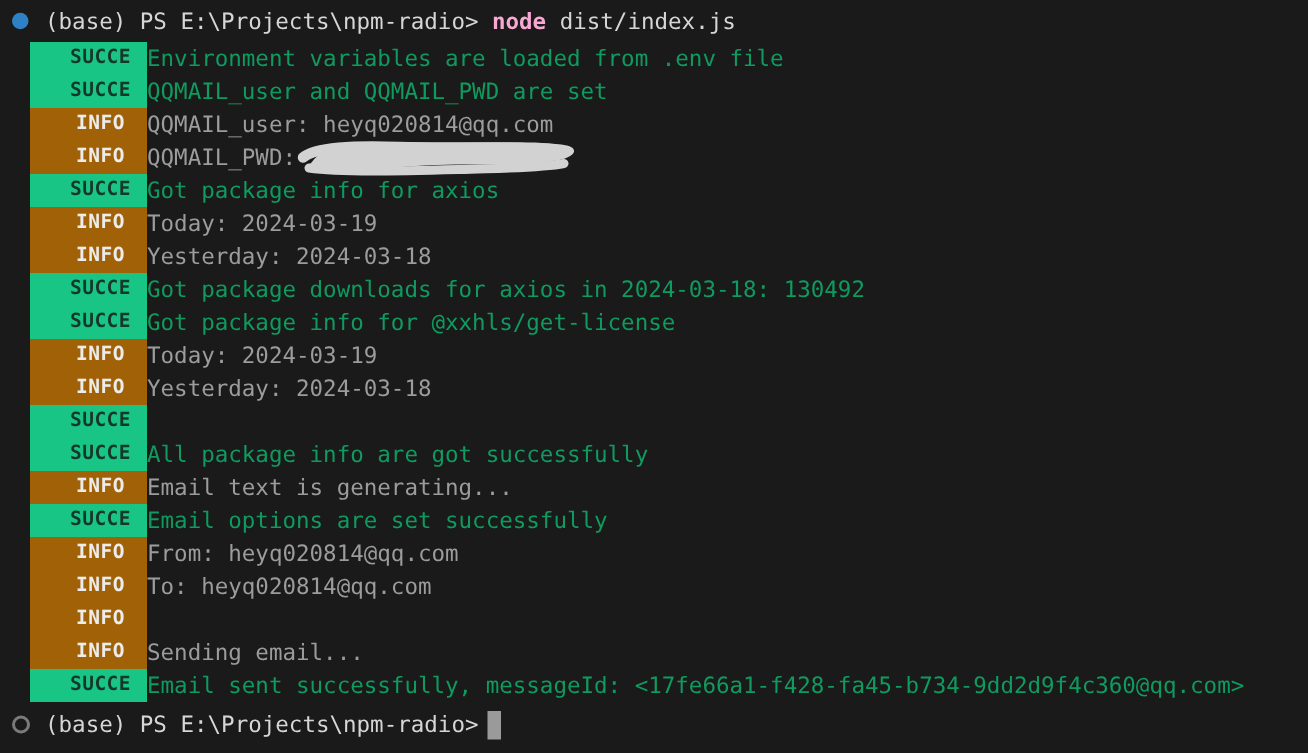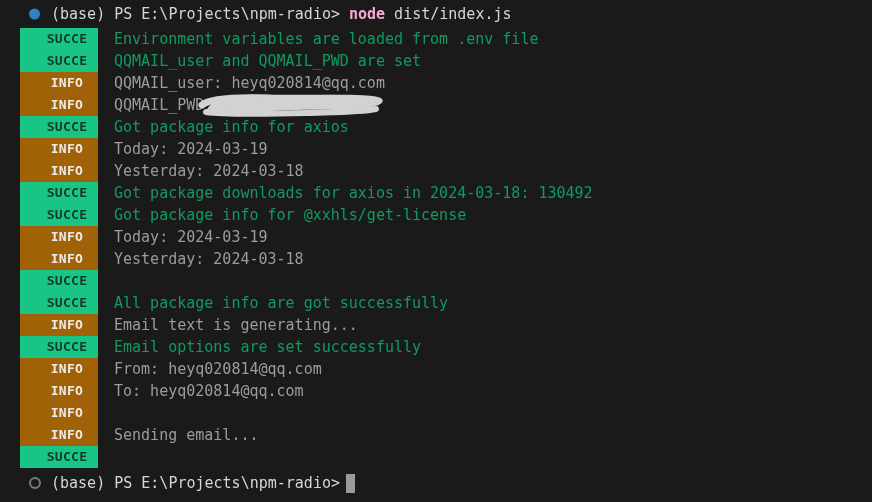--- a/index.html
+++ b/index.html
@@ -21,21 +21,20 @@
 
   
   .prompt-line {
     position: relative;
     height: 28px;
     display: flex;
     align-items: center;
     padding-left: 30px;
     box-sizing: border-box;
     white-space: pre;
-    margin-left: 21px;
   }
   .gutter-dot {
     position: absolute;
     left: 8px;
     top: 50%;
     transform: translateY(-50%);
     width: 11px;
     height: 11px;
     border-radius: 50%;
   }
@@ -97,21 +96,21 @@
   }
   .badge.succ {
     background: #18c585;
     color: #15382b;
   }
   .badge.info {
     background: #a16207;
     color: #ececec;
   }
   .msg {
-    padding-left: 16px;
+    padding-left: 0;
     display: flex;
     align-items: center;
     font-size: 15px;
   }
   .msg.succ {
     color: #0f9b5f;
   }
   .msg.info {
     color: #9c9c9c;
     text-align: right;
@@ -148,21 +147,21 @@
       <div class="log-row"><div class="badge-gutter"></div><div class="badge info">INFO</div><div class="msg info">Today: 2024-03-19</div></div>
       <div class="log-row"><div class="badge-gutter"></div><div class="badge info">INFO</div><div class="msg info">Yesterday: 2024-03-18</div></div>
       <div class="log-row"><div class="badge-gutter"></div><div class="badge succ">SUCCE</div></div>
       <div class="log-row"><div class="badge-gutter"></div><div class="badge succ">SUCCE</div><div class="msg succ">All package info are got successfully</div></div>
       <div class="log-row"><div class="badge-gutter"></div><div class="badge info">INFO</div><div class="msg info">Email text is generating...</div></div>
       <div class="log-row"><div class="badge-gutter"></div><div class="badge succ">SUCCE</div><div class="msg succ">Email options are set successfully</div></div>
       <div class="log-row"><div class="badge-gutter"></div><div class="badge info">INFO</div><div class="msg info">From: heyq020814@qq.com</div></div>
       <div class="log-row"><div class="badge-gutter"></div><div class="badge info">INFO</div><div class="msg info">To: heyq020814@qq.com</div></div>
       <div class="log-row"><div class="badge-gutter"></div><div class="badge info">INFO</div></div>
       <div class="log-row"><div class="badge-gutter"></div><div class="badge info">INFO</div><div class="msg info">Sending email...</div></div>
-      <div class="log-row"><div class="badge-gutter"></div><div class="badge succ">SUCCE</div></div>
+      <div class="log-row"><div class="badge-gutter"></div><div class="badge succ">SUCCE</div><div class="msg succ">Email sent successfully, messageId: &lt;17fe66a1-f428-fa45-b734-9dd2d9f4c360@qq.com&gt;</div></div>
     </div>
 
   <div class="prompt-line" style="height:30px;">
     <span class="gutter-dot hollow"></span>
     <span class="ps-text">(base) PS E:\Projects\npm-radio&gt;</span>
     <span class="cursor-block"></span>
   </div>
 
   <svg class="redaction" style="left:196px; top:88px;" width="200" height="32" viewBox="0 0 200 32">
     <path d="M12,20 C20,8 45,6 80,7 C120,8 160,5 182,9 C190,11 188,17 175,19

